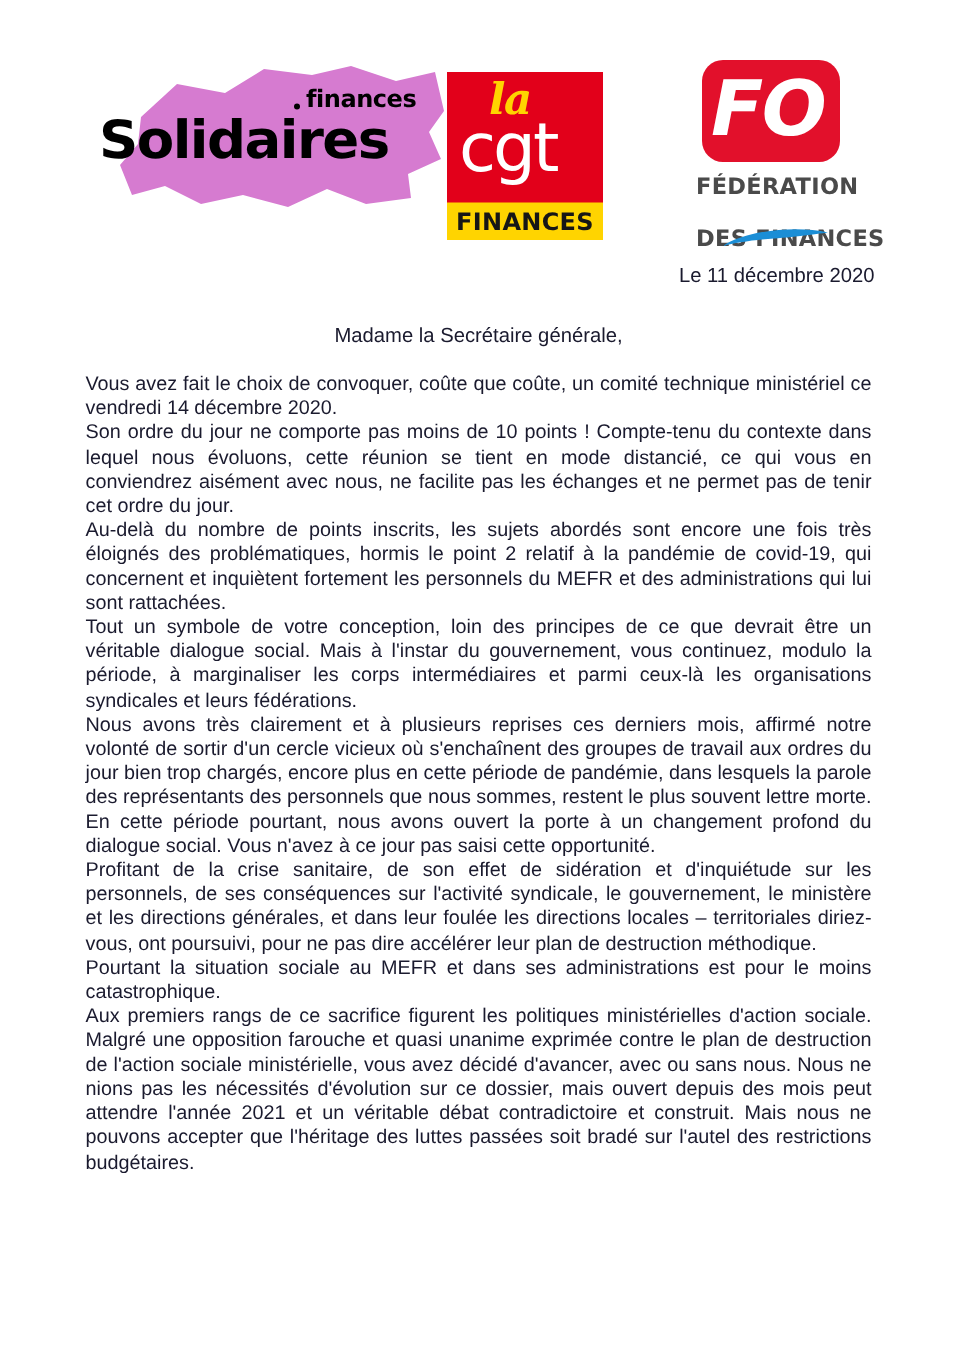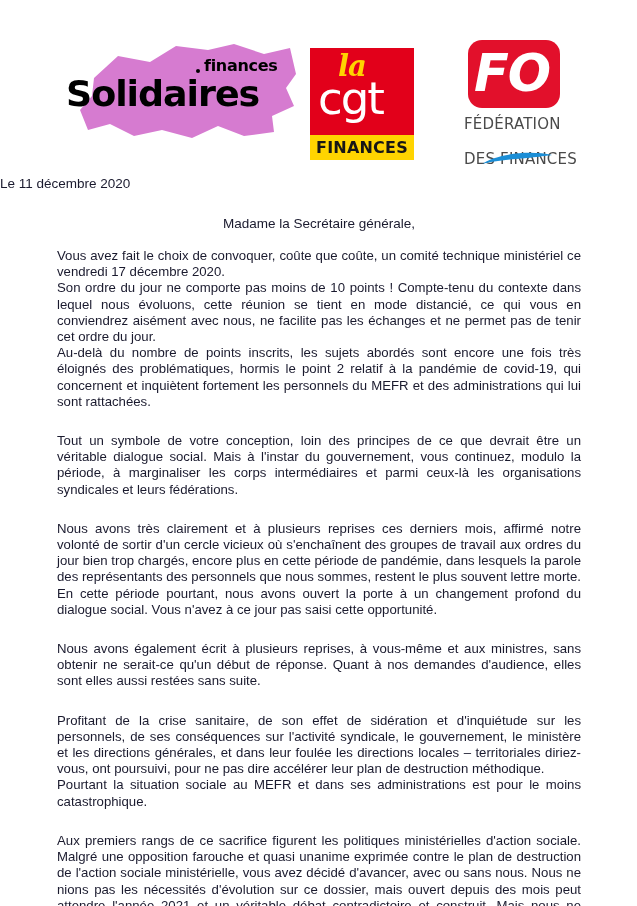--- a/index.html
+++ b/index.html
@@ -75,21 +75,21 @@
     top: 25px;
     width: 4px;
     height: 4px;
     background: #000;
     border-radius: 50%;
   }
 
   
   .logo-cgt {
     position: absolute;
-    left: 310px;
+    left: 298px;
     top: 48px;
     width: 104px;
     height: 112px;
     background: #e2001a;
     box-sizing: border-box;
   }
   .cgt-la {
     position: absolute;
     left: 28px;
     top: 4px;
@@ -158,37 +158,38 @@
     font-weight: bold;
     font-size: 51px;
     line-height: 64px;
     color: #ffffff;
     letter-spacing: -1px;
   }
   .fo-sub1, .fo-sub2 {
     position: absolute;
     left: 4px;
     font-family: "DejaVu Sans", sans-serif;
-    font-weight: normal;
+    font-weight: bold;
     font-size: 15px;
     color: #4a4a4a;
     letter-spacing: 0.2px;
     white-space: nowrap;
   }
   .fo-sub1 { top: 75px; }
   .fo-sub2 { top: 82px; margin-top: 28px; }
   .fo-swoosh {
     position: absolute;
     left: 22px;
     top: 112px;
   }
 
   
   .date-line {
-    padding-right: 40px;
+    text-align: right;
+    padding-right: 54px;
     font-size: 13.5px;
     margin-top: 8px;
   }
 
   
   .letter {
     margin: 0;
     padding: 0 56px 0 57px;
     box-sizing: border-box;
   }
@@ -197,21 +198,21 @@
     margin-top: 25px;
     margin-bottom: 0;
     text-align: center;
   }
   .para {
     font-size: 13.2px;
     line-height: 16.2px;
     text-align: justify;
     margin: 0;
   }
-  .para.spaced { margin-top: 23px; }
+  .para.spaced { margin-top: 0; }
   .para.first  { margin-top: 17px; }
   .sub {
     font-size: 13.2px;
     line-height: 16.2px;
     text-align: justify;
     margin: 0;
   }
 </style>
 </head>
 <body>
@@ -251,30 +252,29 @@
   </div>
 </div>
 
 <div class="date-line">Le 11 décembre 2020</div>
 
 <div class="letter">
 
   <div class="salutation">Madame la Secrétaire générale,</div>
 
   <div class="para first">
-    <div class="sub">Vous avez fait le choix de convoquer, coûte que coûte, un comité technique ministériel ce vendredi 17 décembre 2020.</div>
+    <div class="sub">Vous avez fait le choix de convoquer, coûte que coûte, un comité technique ministériel ce vendredi 14 décembre 2020.</div>
     <div class="sub">Son ordre du jour ne comporte pas moins de 10 points ! Compte-tenu du contexte dans lequel nous évoluons, cette réunion se tient en mode distancié, ce qui vous en conviendrez aisément avec nous, ne facilite pas les échanges et ne permet pas de tenir cet ordre du jour.</div>
     <div class="sub">Au-delà du nombre de points inscrits, les sujets abordés sont encore une fois très éloignés des problématiques, hormis le point 2 relatif à la pandémie de covid-19, qui concernent et inquiètent fortement les personnels du MEFR et des administrations qui lui sont rattachées.</div>
   </div>
 
   <div class="para spaced">Tout un symbole de votre conception, loin des principes de ce que devrait être un véritable dialogue social. Mais à l'instar du gouvernement, vous continuez, modulo la période, à marginaliser les corps intermédiaires et parmi ceux-là les organisations syndicales et leurs fédérations.</div>
 
   <div class="para spaced">Nous avons très clairement et à plusieurs reprises ces derniers mois, affirmé notre volonté de sortir d'un cercle vicieux où s'enchaînent des groupes de travail aux ordres du jour bien trop chargés, encore plus en cette période de pandémie, dans lesquels la parole des représentants des personnels que nous sommes, restent le plus souvent lettre morte. En cette période pourtant, nous avons ouvert la porte à un changement profond du dialogue social. Vous n'avez à ce jour pas saisi cette opportunité.</div>
 
-  <div class="para spaced">Nous avons également écrit à plusieurs reprises, à vous-même et aux ministres, sans obtenir ne serait-ce qu'un début de réponse. Quant à nos demandes d'audience, elles sont elles aussi restées sans suite.</div>
 
   <div class="para spaced">
     <div class="sub">Profitant de la crise sanitaire, de son effet de sidération et d'inquiétude sur les personnels, de ses conséquences sur l'activité syndicale, le gouvernement, le ministère et les directions générales, et dans leur foulée les directions locales – territoriales diriez-vous, ont poursuivi, pour ne pas dire accélérer leur plan de destruction méthodique.</div>
     <div class="sub">Pourtant la situation sociale au MEFR et dans ses administrations est pour le moins catastrophique.</div>
   </div>
 
   <div class="para spaced">Aux premiers rangs de ce sacrifice figurent les politiques ministérielles d'action sociale. Malgré une opposition farouche et quasi unanime exprimée contre le plan de destruction de l'action sociale ministérielle, vous avez décidé d'avancer, avec ou sans nous. Nous ne nions pas les nécessités d'évolution sur ce dossier, mais ouvert depuis des mois peut attendre l'année 2021 et un véritable débat contradictoire et construit. Mais nous ne pouvons accepter que l'héritage des luttes passées soit bradé sur l'autel des restrictions budgétaires.</div>
 
 </div>
 

